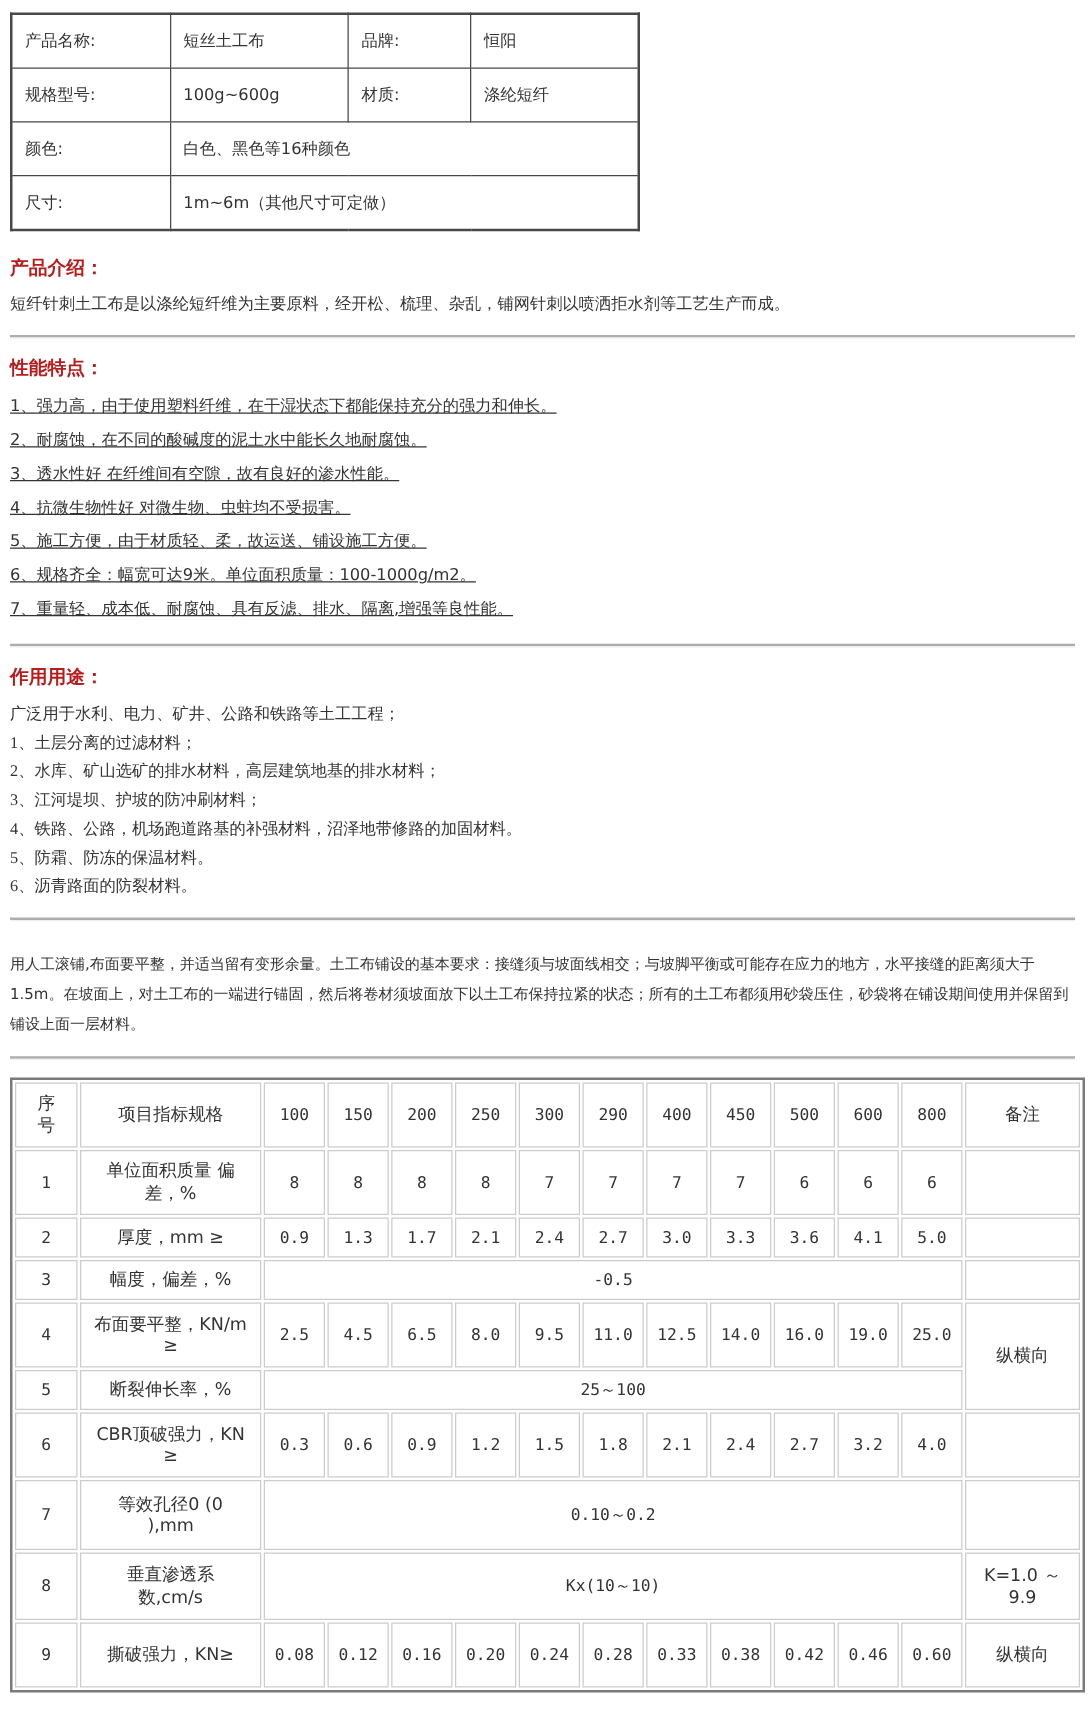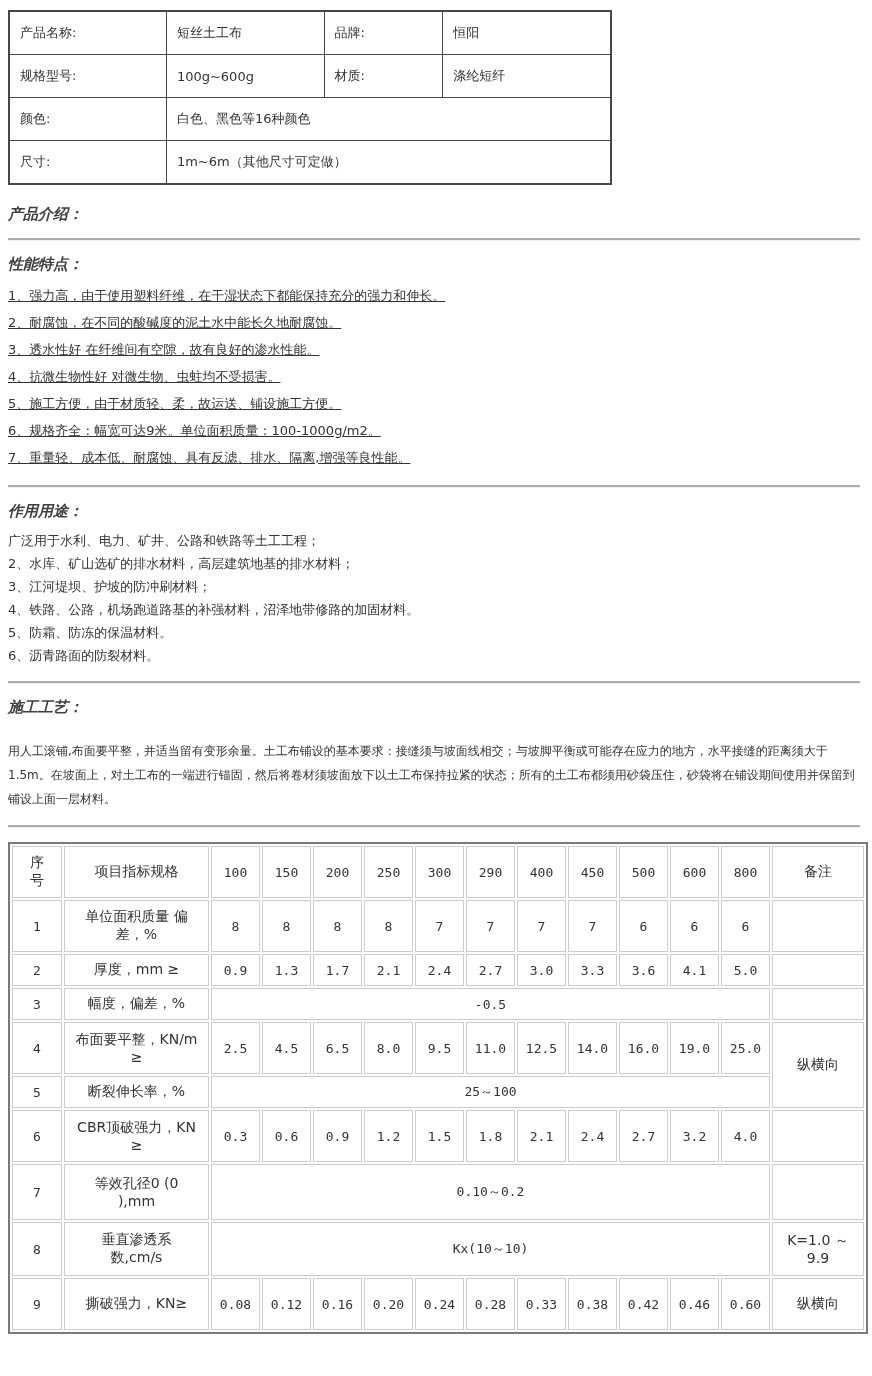--- a/index.html
+++ b/index.html
@@ -1,30 +1,30 @@
 <!DOCTYPE html>
 <html><head>
 <meta charset="utf-8">
 <style>
   html,body{margin:0;padding:0;background:#fff;}
   body{width:872px;height:1376px;overflow:hidden;font-family:"DejaVu Sans",sans-serif;color:#333;}
   .page{padding:10px 8px 0 8px;box-sizing:border-box;}
 
   
-  .info-table{border-collapse:collapse;border:2px solid #484848;width:604px;}
+  .info-table{border-collapse:collapse;border:2px solid #484848;width:504px;}
   .info-table td{border:1px solid #484848;font-size:13px;color:#333;padding:0 10px;height:42px;vertical-align:middle;text-align:left;}
   .info-table td.center{text-align:left;}
 
   
-  .sec-h{color:#404040;font-weight:bold;font-size:15px;margin:14px 0 8px 0;font-style:italic;}
+  .sec-h{color:#b91c1c;font-weight:bold;font-size:15px;margin:14px 0 8px 0;}
   .sec-h.first{margin-top:20px;}
 
   .intro-p{font-size:13px;line-height:20px;margin:10px 0 0 0;}
   .feat-line{font-size:13px;line-height:27px;text-decoration:underline;}
-  .use-line{font-size:13px;line-height:23px;}
+  .use-line{font-size:13px;line-height:23px;font-family:Liberation Serif, serif;}
   .cons-p{font-size:12px;line-height:24px;margin:22px 0 0 0;}
 
   .divider{height:0;border:none;border-top:2px solid #adadad;border-bottom:1px solid #f0f0f0;margin:14px 4px 14px 0;}
 
   
   .tech-table{border-collapse:separate;border-spacing:2px;border:2px solid #7a7a7a;width:856px;table-layout:fixed;background:#fff;margin-top:4px;}
   .tech-table td{border:1px solid #ccc;text-align:center;vertical-align:middle;font-size:13px;color:#333;padding:1px 2px;white-space:pre-line;overflow:hidden;}
   .tech-table td.lbl{font-size:14px;}
   .tech-table td.num{font-family:"DejaVu Sans Mono","DejaVu Sans",monospace;}
   tr.rh-hd{height:52px;}
@@ -63,49 +63,50 @@
       <td colspan="3">白色、黑色等16种颜色</td>
     </tr>
     <tr>
       <td>尺寸:</td>
       <td colspan="3">1m~6m（其他尺寸可定做）</td>
     </tr>
   </tbody>
     </table>
 
   <div class="sec-h first">产品介绍：</div>
+  <p class="intro-p">短纤针刺土工布是以涤纶短纤维为主要原料，经开松、梳理、杂乱，铺网针刺以喷洒拒水剂等工艺生产而成。</p>
 
   <hr class="divider">
 
   <div class="sec-h">性能特点：</div>
   <div>
     <div class="feat-line">1、强力高，由于使用塑料纤维，在干湿状态下都能保持充分的强力和伸长。</div>
     <div class="feat-line">2、耐腐蚀，在不同的酸碱度的泥土水中能长久地耐腐蚀。</div>
     <div class="feat-line">3、透水性好 在纤维间有空隙，故有良好的渗水性能。</div>
     <div class="feat-line">4、抗微生物性好 对微生物、虫蛀均不受损害。</div>
     <div class="feat-line">5、施工方便，由于材质轻、柔，故运送、铺设施工方便。</div>
     <div class="feat-line">6、规格齐全：幅宽可达9米。单位面积质量：100-1000g/m2。</div>
     <div class="feat-line">7、重量轻、成本低、耐腐蚀、具有反滤、排水、隔离,增强等良性能。</div>
   </div>
 
   <hr class="divider">
 
   <div class="sec-h">作用用途：</div>
   <div>
     <div class="use-line">广泛用于水利、电力、矿井、公路和铁路等土工工程；</div>
+    <div class="use-line">1、土层分离的过滤材料；</div>
     <div class="use-line">2、水库、矿山选矿的排水材料，高层建筑地基的排水材料；</div>
     <div class="use-line">3、江河堤坝、护坡的防冲刷材料；</div>
     <div class="use-line">4、铁路、公路，机场跑道路基的补强材料，沼泽地带修路的加固材料。</div>
     <div class="use-line">5、防霜、防冻的保温材料。</div>
     <div class="use-line">6、沥青路面的防裂材料。</div>
   </div>
 
   <hr class="divider">
 
-  <div class="sec-h">施工工艺：</div>
   <p class="cons-p">用人工滚铺,布面要平整，并适当留有变形余量。土工布铺设的基本要求：接缝须与坡面线相交；与坡脚平衡或可能存在应力的地方，水平接缝的距离须大于1.5m。在坡面上，对土工布的一端进行锚固，然后将卷材须坡面放下以土工布保持拉紧的状态；所有的土工布都须用砂袋压住，砂袋将在铺设期间使用并保留到铺设上面一层材料。</p>
 
   <hr class="divider">
 
 
   <table class="tech-table">
     <colgroup>
       <col style="width:50px">
         <col style="width:145px">
       <col style="width:49px">

